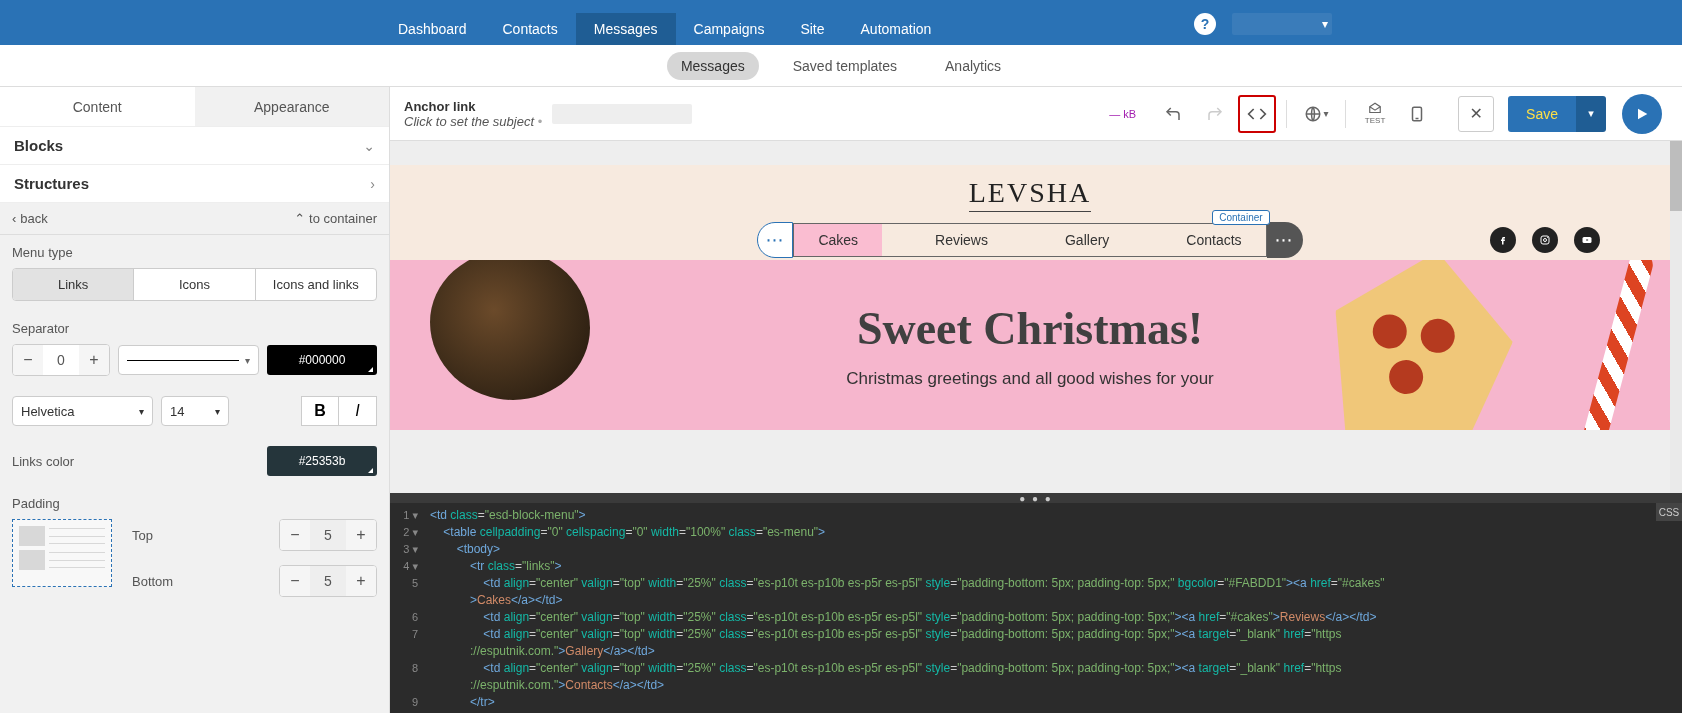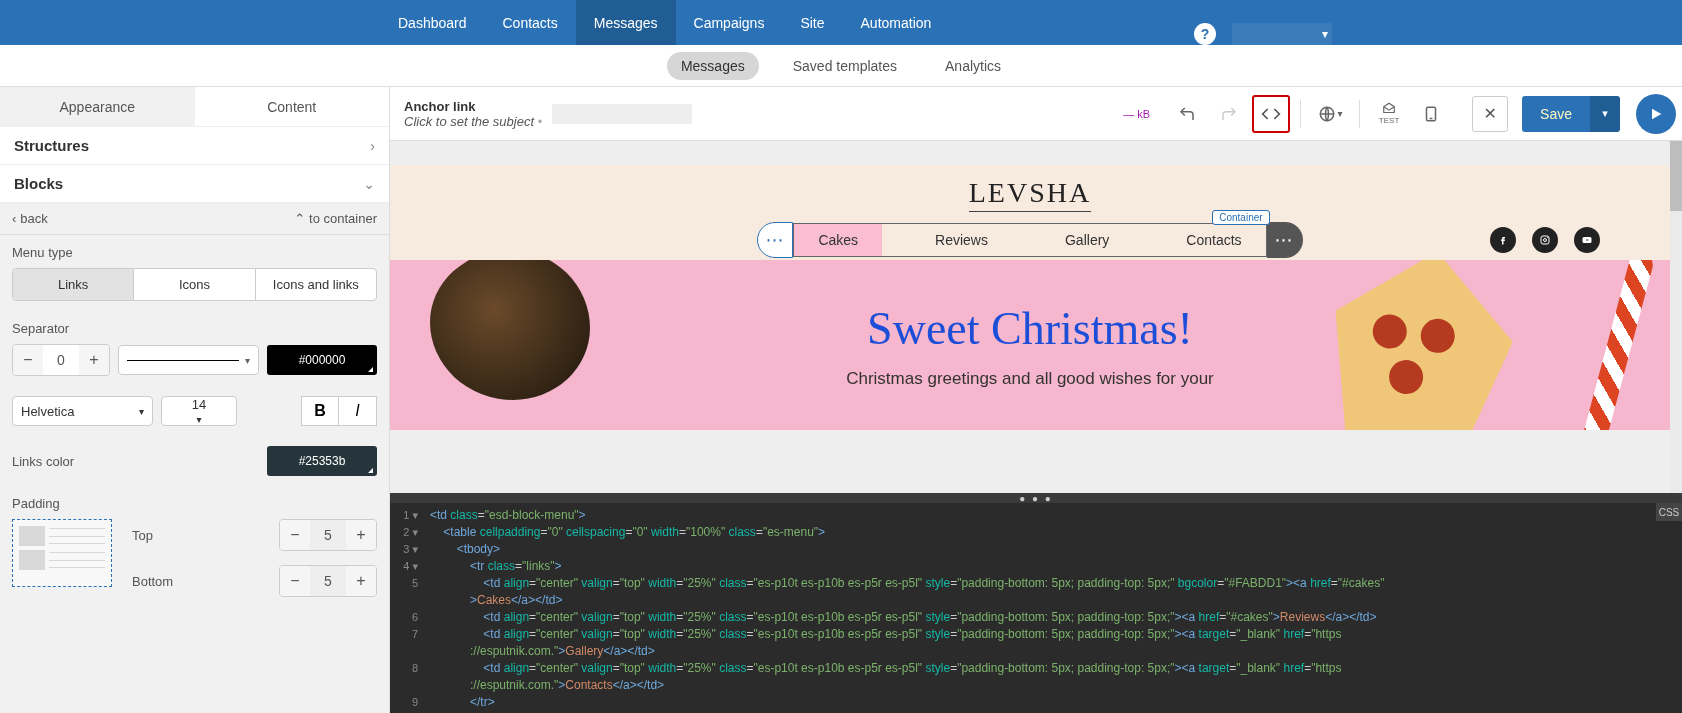--- a/index.html
+++ b/index.html
@@ -1,19 +1,19 @@
 <!DOCTYPE html>
 <html><head>
 <meta charset="utf-8">
 <style>
   * { box-sizing: border-box; margin: 0; padding: 0; font-family: Arial, Helvetica, sans-serif; }
   body { width: 1682px; height: 713px; background: #f4f4f4; overflow: hidden; }
 
   
-  .topnav { height: 45px; background: #2a72b5; display: flex; align-items: flex-end; justify-content: space-between; padding: 0 20px 0 0; }
+  .topnav { height: 45px; background: #2a72b5; display: flex; align-items: flex-start; justify-content: space-between; padding: 13px 20px 0 0; }
   .topnav-left { display: flex; height: 100%; margin-left: 380px; }
   .topnav-item { color: #fff; font-size: 14px; padding: 0 18px; display:flex; align-items:center; cursor:pointer; }
   .topnav-item.active { background: #1f5d94; }
   .topnav-right { display:flex; align-items:center; gap:16px; margin-right:330px;}
   .help-circle { width:22px; height:22px; border-radius:50%; background:#fff; color:#2a72b5; display:flex; align-items:center; justify-content:center; font-weight:bold; font-size:14px;}
   .user-block { width:100px; height:22px; background:#3a7cba; border-radius:2px; display:flex; align-items:center; justify-content:flex-end; padding-right:4px;}
   .chev-down { color:#fff; font-size:12px; }
 
   
   .subtabs { height:42px; background:#fff; border-bottom:1px solid #ddd; display:flex; justify-content:center; align-items:center; gap:20px;}
@@ -56,33 +56,33 @@
   .pad-img { width:100px; height:68px; border:1px dashed #2a72b5; background:#f8f8f8; padding:6px; display:flex; flex-direction:column; gap:4px;}
   .pad-img .ph-row{display:flex; gap:4px;}
   .pad-img .ph-sq{width:26px;height:20px;background:#d8d8d8;}
   .pad-img .ph-ln{flex:1;height:4px;background:#d8d8d8; margin:2px 0;}
   .pad-fields { flex:1; display:flex; flex-direction:column; gap:14px;}
   .pf-row { display:flex; align-items:center; justify-content:space-between;}
   .pf-row .lbl{font-size:13px;color:#555;}
 
   
   .editor { flex:1; display:flex; flex-direction:column; position:relative;}
-  .ed-top { height:54px; background:#fff; border-bottom:1px solid #ddd; display:flex; align-items:center; justify-content:space-between; padding:0 6px 0 14px;}
+  .ed-top { height:54px; background:#fff; border-bottom:1px solid #ddd; display:flex; align-items:center; justify-content:space-between; padding:0 20px 0 14px;}
   .ed-left .l1{font-size:13px; font-weight:bold; color:#333;}
   .ed-left .l2{font-size:13px; font-style:italic; color:#555;}
   .ed-left { display:flex; align-items:center; gap:10px;}
   .ed-subject-ph { width:140px; height:20px; background:#eee; border-radius:2px;}
   .ed-right { display:flex; align-items:center; gap:4px;}
   .kb { font-size:11px; color:#a21caf; margin-right:14px;}
   .ico-btn { width:38px; height:38px; display:flex; align-items:center; justify-content:center; color:#666; cursor:pointer; border-radius:3px;}
   .ico-btn.disabled{color:#ccc; cursor:default;}
   .ico-btn.red-box{ border:2px solid #c00; }
   .vdiv { width:1px; height:28px; background:#ddd; margin:0 6px;}
   .save-group{display:flex;}
-  .save-btn { background:#2a72b5; color:#fef9c3; padding:0 18px; height:36px; display:flex; align-items:center; font-size:14px; border-radius:3px 0 0 3px; cursor:pointer;}
+  .save-btn { background:#2a72b5; color:#fde047; padding:0 18px; height:36px; display:flex; align-items:center; font-size:14px; border-radius:3px 0 0 3px; cursor:pointer;}
   .save-drop { background:#1f5d94; width:30px; height:36px; display:flex; align-items:center; justify-content:center; border-radius:0 3px 3px 0;cursor:pointer;}
   .close-btn{ width:36px;height:36px;border:1px solid #ccc;border-radius:3px;display:flex;align-items:center;justify-content:center;color:#555;font-size:16px;margin-right:10px;cursor:pointer;}
   .play-btn{ width:40px;height:40px;background:#2a72b5;border-radius:50%;display:flex;align-items:center;justify-content:center;margin-left:12px;cursor:pointer;}
 
   
   .canvas-wrap{flex:1; background:#eee; position:relative; overflow:hidden;}
   .canvas-scroll{position:absolute; right:0; top:0; width:12px; height:100%; background:#eaeaea;}
   .canvas-scroll .thumb{width:100%; height:70px; background:#bdbdbd;}
   .email{ position:absolute; inset:0; right:12px; display:flex; flex-direction:column;}
   .email-pad{height:24px; background:#eee;}
@@ -93,21 +93,21 @@
   .mi{padding:8px 24px; font-size:14px; color:#333; font-family:Helvetica,Arial,sans-serif;}
   .mi.first{background:#FABDD1;}
   .mi + .mi { }
   .container-tag{position:absolute; top:-14px; right:-4px; background:#fff; border:1px solid #2a72b5; color:#2a72b5; font-size:10px; padding:1px 6px; border-radius:3px;}
   .handle{width:36px;height:36px;border-radius:18px; background:#fff; border:1px solid #2a72b5; display:flex;align-items:center;justify-content:center;color:#2a72b5;font-size:18px;letter-spacing:2px;}
   .handle.left{border-top-right-radius:0;border-bottom-right-radius:0;}
   .handle.right{background:#555;color:#fff;border:none;border-top-left-radius:0;border-bottom-left-radius:0;}
   .socials{position:absolute; right:70px; top:50%; transform:translateY(-50%); display:flex; gap:16px;}
   .soc{width:26px;height:26px;border-radius:50%;background:#222;display:flex;align-items:center;justify-content:center;}
   .hero{background:#f6b6cd; height:170px; position:relative; display:flex; flex-direction:column; align-items:center; justify-content:center; overflow:hidden;}
-  .hero h1{font-family:"Times New Roman",serif; font-size:46px; font-weight:normal; color:#1d4ed8;}
+  .hero h1{font-family:"Times New Roman",serif; font-size:46px; font-weight:bold; color:#404040;}
   .hero .sub{font-size:17px; color:#333; margin-top:14px;}
   .pinecone{position:absolute; left:40px; top:-10px; width:160px; height:150px; background:radial-gradient(circle at 40% 40%, #6b4a2a 0%, #3b2a18 60%, #1e140b 100%); border-radius:50% 50% 48% 52% / 48% 52% 48% 52%;}
   .cookie{position:absolute; right:160px; top:-10px; width:180px; height:200px; background:#f0c779; border-radius:10px; transform:rotate(10deg); clip-path: polygon(50% 0%, 100% 38%, 82% 100%, 18% 100%, 0% 38%);}
   .jam{position:absolute;width:34px;height:34px;border-radius:50%;background:#b53a1f;}
   .j1{left:40px;top:70px;} .j2{left:88px;top:66px;} .j3{left:64px;top:112px;}
   .candy{position:absolute; right:20px; top:0; width:90px; height:200px;}
   .cane{position:absolute; width:24px; right:20px; top:-10px; height:200px; border-radius:12px; transform:rotate(15deg); background:repeating-linear-gradient(45deg,#d42 0 12px,#fff 12px 24px);}
 
   
   .split-handle{height:10px;background:#3a3a3a;display:flex;align-items:center;justify-content:center;}
@@ -150,30 +150,30 @@
 <div class="subtabs">
   <div class="subtab active">Messages</div>
   <div class="subtab">Saved templates</div>
   <div class="subtab">Analytics</div>
 </div>
 
 <div class="main">
 
   <div class="sidebar">
     <div class="side-tabs">
+      <div class="side-tab">Content</div>
       <div class="side-tab inactive">Appearance</div>
-      <div class="side-tab">Content</div>
+    </div>
+    <div class="acc-row">
+      <span class="acc-title">Blocks</span>
+      <span class="acc-chev">⌄</span>
     </div>
     <div class="acc-row">
       <span class="acc-title">Structures</span>
       <span class="acc-chev">›</span>
-    </div>
-    <div class="acc-row">
-      <span class="acc-title">Blocks</span>
-      <span class="acc-chev">⌄</span>
     </div>
 
     <div class="inner">
       <div class="inner-header">
         <span class="back">
             <span>‹</span>
             <span>back</span>
           </span>
         <span class="tocont">
             <span>⌃</span>
@@ -205,21 +205,21 @@
           <div class="color-chip">#000000</div>
         </div>
       </div>
 
       <div class="panel">
         <div class="row">
           <div class="select" style="width:141px;">
               <span>Helvetica</span>
               <span style="font-size:10px;">▾</span>
             </div>
-          <div class="select" style="width:76px;flex-direction:column;">
+          <div class="select" style="width:68px;">
               <span>14</span>
               <span style="font-size:10px;">▾</span>
             </div>
           <div style="flex:1"></div>
           <div class="row" style="gap:0;">
             <div class="bi-btn">
                 <b>B</b>
               </div>
             <div class="bi-btn">
                 <i>I</i>

